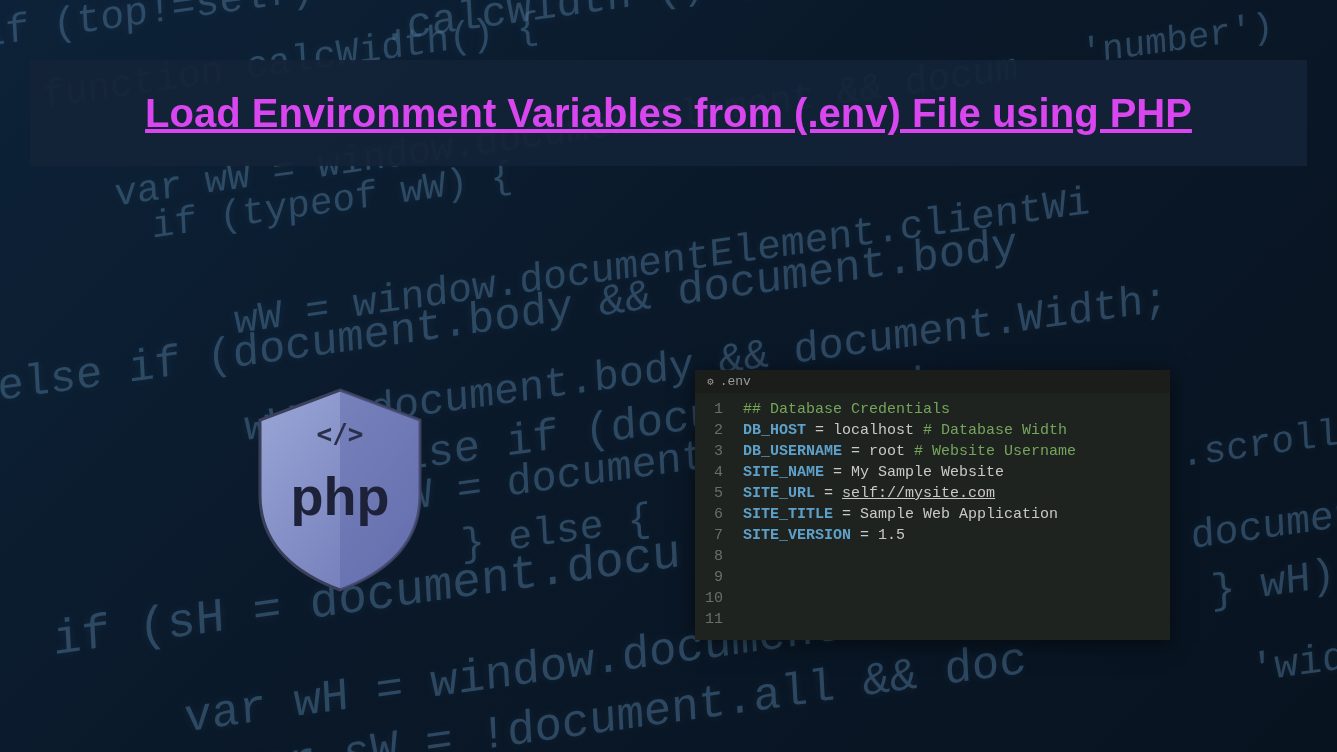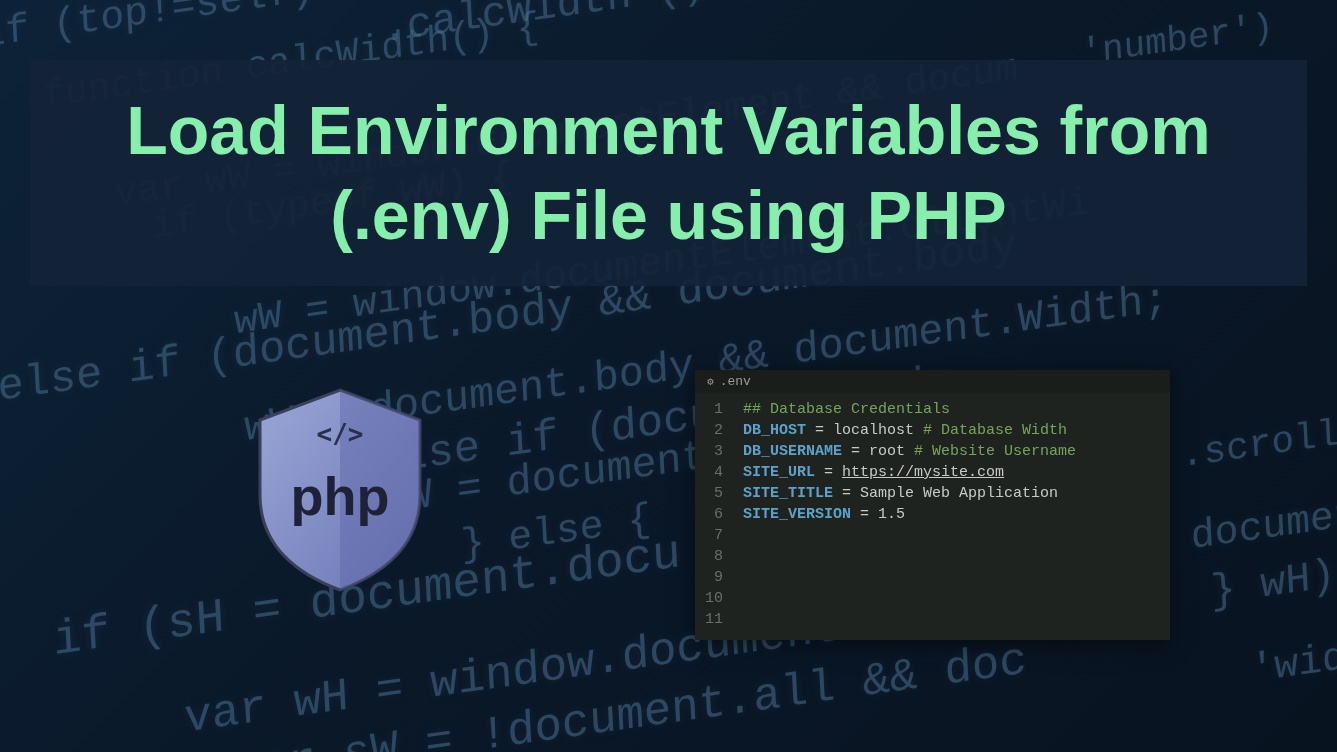--- a/index.html
+++ b/index.html
@@ -29,24 +29,25 @@
   .title-banner {
     position: absolute;
     top: 60px;
     left: 30px;
     right: 30px;
     background: rgba(20, 35, 55, 0.92);
     padding: 28px 40px;
     text-align: center;
   }
   .title-banner h1 {
-    color: #86efac;
-    font-size: 68px;
+    color: #d946ef;
+    font-size: 40px;
     font-weight: 700;
     line-height: 1.25;
+    text-decoration: underline;
   }
   .php-shield {
     position: absolute;
     left: 250px;
     top: 385px;
     width: 180px;
     height: 210px;
   }
   .shield-svg { width: 100%; height: 100%; }
   .code-editor {
@@ -152,18 +153,19 @@
         <div>8</div>
         <div>9</div>
         <div>10</div>
         <div>11</div>
       </div>
     <div class="code-lines" id="code-lines">
         <div class="line"><span class="c-comment">## Database Credentials</span></div>
         <div class="line"><span class="c-key">DB_HOST</span><span class="c-eq"> = </span><span class="c-val">localhost </span><span class="c-comment"># Database Width</span></div>
         <div class="line"><span class="c-key">DB_USERNAME</span><span class="c-eq"> = </span><span class="c-val">root </span><span class="c-comment"># Website Username</span></div>
         <div class="line"><span class="c-val"> </span></div>
-        <div class="line"><span class="c-key">SITE_URL</span><span class="c-eq"> = </span><span class="c-url">https://mysite.com</span></div>
+        <div class="line"><span class="c-key">SITE_NAME</span><span class="c-eq"> = </span><span class="c-val">My Sample Website</span></div>
+        <div class="line"><span class="c-key">SITE_URL</span><span class="c-eq"> = </span><span class="c-url">self://mysite.com</span></div>
         <div class="line"><span class="c-key">SITE_TITLE</span><span class="c-eq"> = </span><span class="c-val">Sample Web Application</span></div>
         <div class="line"><span class="c-key">SITE_VERSION</span><span class="c-eq"> = </span><span class="c-val">1.5</span></div>
       </div>
   </div>
 </div>
 
 </body></html>

